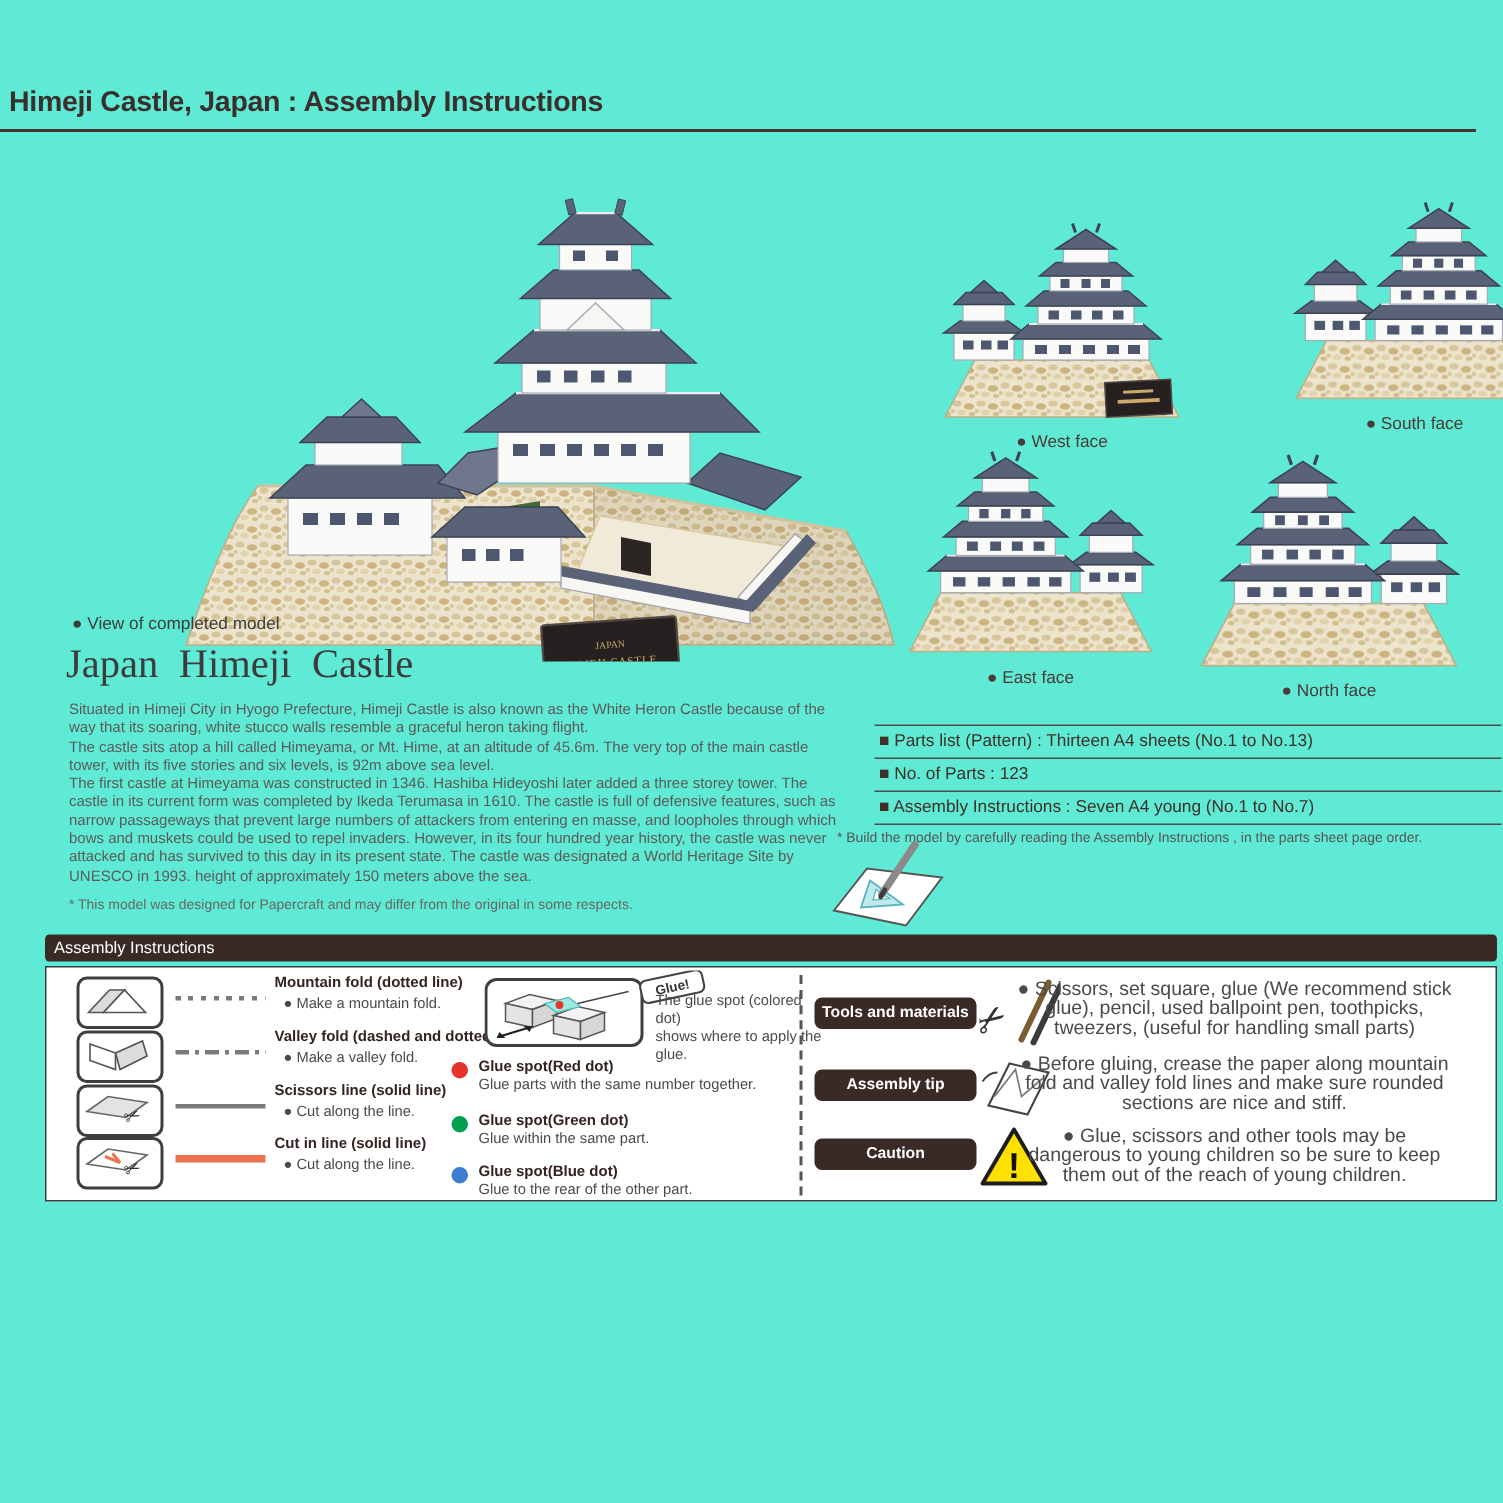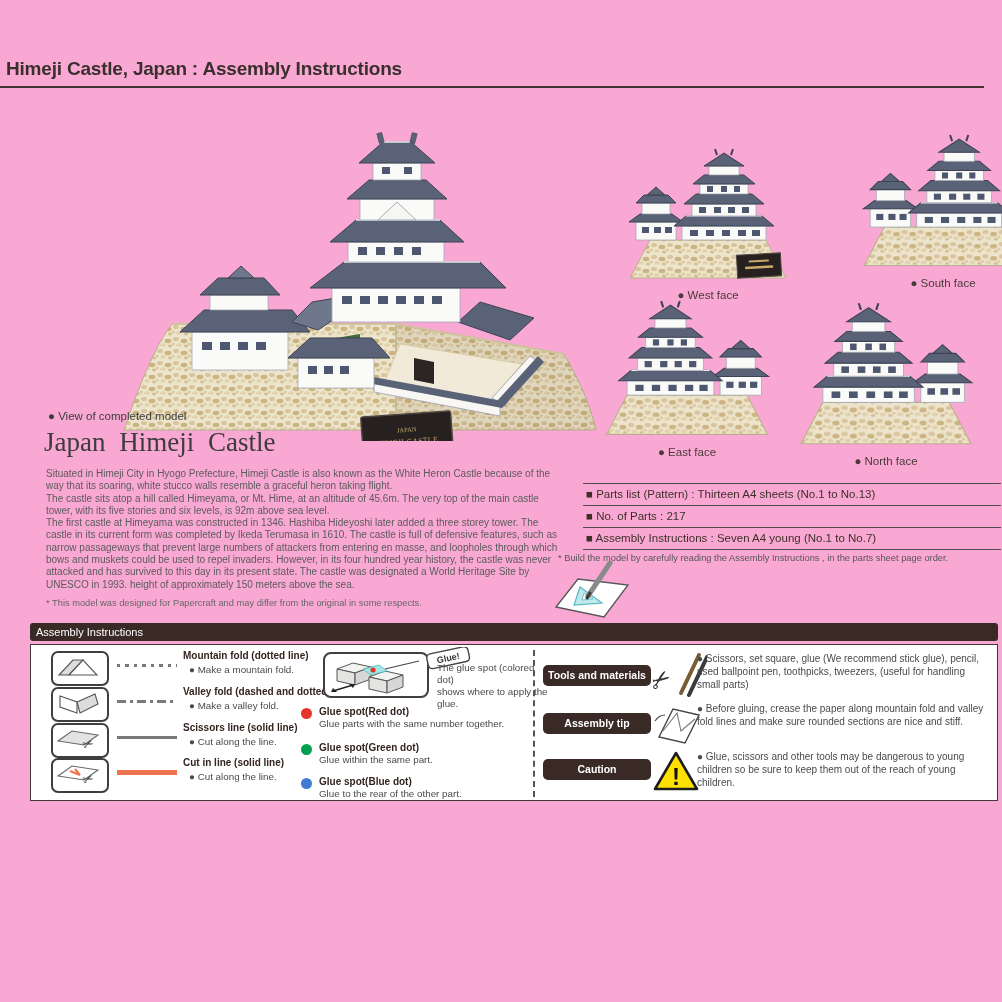--- a/index.html
+++ b/index.html
@@ -1,16 +1,16 @@
 <!DOCTYPE html>
 <html><head>
 <meta charset="utf-8">
 <style>
   html,body{margin:0;padding:0;background:#ffffff;}
-  .page{position:relative;width:1002px;height:1002px;background:#f9a8d4;overflow:hidden;
+  .page{position:relative;width:1002px;height:1002px;background:#5eead4;overflow:hidden;
         font-family:"Liberation Sans",sans-serif;color:#444;}
   .abs{position:absolute;}
 
   
   .doc-title{left:6px;top:58px;font-size:19px;font-weight:700;color:#3a2f2c;letter-spacing:-0.2px;}
   .doc-rule{left:0;top:86px;width:984px;height:2px;background:#43342f;}
 
   
   .model-fig{left:60px;top:96px;width:580px;height:345px;}
   .model-cap{left:48px;top:410px;font-size:11.5px;color:#3c3c3c;}
@@ -47,21 +47,21 @@
   .glue-art{position:absolute;left:292px;top:2px;}
   .glue-intro{position:absolute;left:406px;top:17px;width:112px;font-size:9.8px;line-height:12px;color:#4a4a4a;white-space:pre-line;}
   .spot-dot{position:absolute;left:270px;width:11px;height:11px;border-radius:50%;}
   .dot-red{background:#e6332a;} .dot-green{background:#00a04f;} .dot-blue{background:#3d7cd1;}
   .spot-title{position:absolute;left:288px;font-size:10px;font-weight:700;color:#33241f;white-space:nowrap;}
   .spot-desc{position:absolute;left:288px;font-size:9.8px;color:#4a4a4a;white-space:nowrap;}
   .asm-divider{position:absolute;left:502px;top:5px;height:147px;border-left:2px dashed #555;}
   .badge{position:absolute;left:512px;width:108px;height:21px;background:#3a2a26;border-radius:5px;
          color:#fff;font-size:10.5px;font-weight:700;text-align:center;line-height:21px;}
   .panel-icon{position:absolute;left:622px;}
-  .panel-text{position:absolute;left:666px;width:292px;font-size:10px;line-height:12.9px;color:#4a4a4a;}
+  .panel-text{position:absolute;left:646px;width:292px;font-size:13px;line-height:12.9px;color:#4a4a4a;text-align:center;}
 </style>
 </head>
 <body>
 
 <svg width="0" height="0" style="position:absolute">
   <defs>
     <pattern id="stonePat" width="16" height="12" patternUnits="userSpaceOnUse">
       <rect width="16" height="12" fill="#ede4cd"></rect>
       <ellipse cx="4" cy="3" rx="3" ry="2" fill="#d8c59b"></ellipse>
       <ellipse cx="12" cy="5" rx="3.4" ry="2.2" fill="#cbb480"></ellipse>
@@ -314,21 +314,21 @@
           <path d="M54,20 L74,7 L94,20 Z" fill="#5a6277" stroke="#3d4354"></path>
           <line x1="67" y1="9" x2="65" y2="3" stroke="#3d4354" stroke-width="2"></line>
           <line x1="81" y1="9" x2="83" y2="3" stroke="#3d4354" stroke-width="2"></line>
         </svg>
       </div>
     <figcaption class="face-cap">● East face</figcaption>
   </figure>
 
   <div class="abs specs">
     <div class="spec-row">■ Parts list (Pattern) : Thirteen A4 sheets (No.1 to No.13)</div>
-    <div class="spec-row">■ No. of Parts : 217</div>
+    <div class="spec-row">■ No. of Parts : 123</div>
     <div class="spec-row">■ Assembly Instructions : Seven A4 young (No.1 to No.7)</div>
   </div>
   <div class="abs build-note">* Build the model by carefully reading the Assembly Instructions , in the parts sheet page order.</div>
 
   <div class="abs hint-art">
     <svg width="80" height="64" viewBox="0 0 80 64">
       <polygon points="4,46 26,18 76,24 52,56" fill="#fff" stroke="#555" stroke-width="1.3"></polygon>
       <path d="M28,26 L50,42 L22,44 Z" fill="#bfe9ea" stroke="#58b6c0" stroke-width="1.2"></path>
       <path d="M32,32 L41,38 L30,39 Z" fill="#fff" stroke="#58b6c0" stroke-width="0.8"></path>
       <line x1="58" y1="2" x2="36" y2="35" stroke="#8a8a8a" stroke-width="5" stroke-linecap="round"></line>

